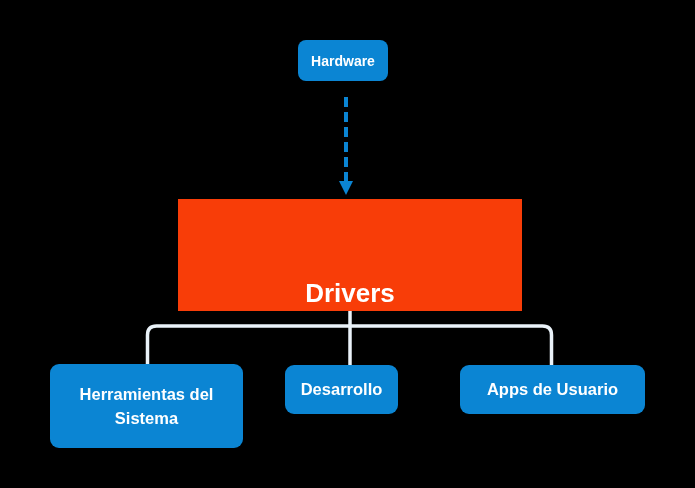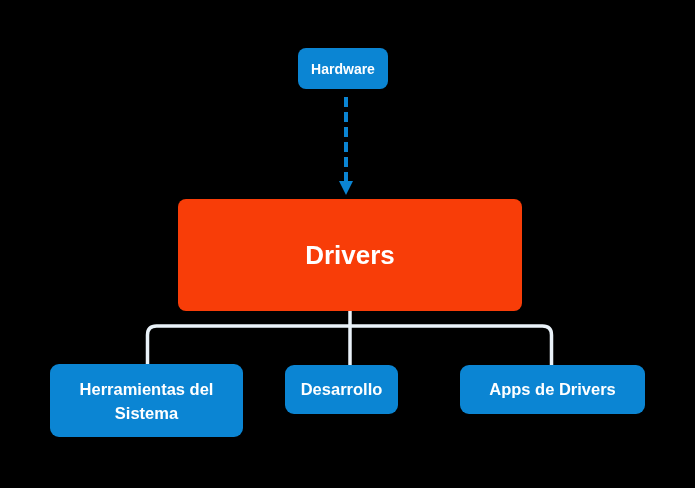--- a/index.html
+++ b/index.html
@@ -48,39 +48,40 @@
     justify-content: center;
     text-align: center;
     color: var(--text);
   }
   .node-blue {
     background: var(--node-blue);
     border-radius: 9px;
     font-weight: bold;
   }
   .node-hardware {
-    left: 298px; top: 48px;
+    left: 298px; top: 40px;
     width: 90px; height: 41px;
     font-size: 14px;
     font-weight: 600;
     border-radius: 8px;
   }
   .node-drivers {
     left: 178px; top: 199px;
     width: 344px; height: 112px;
     background: var(--node-orange);
-    border-radius: 8px;
+    border-radius: 0;
     font-weight: bold;
     font-size: 26px;
     line-height: 36px;
-    flex-direction: column;
+    flex-direction: row;
+    align-items: flex-end;
   }
   .node-herramientas {
     left: 50px; top: 364px;
-    width: 193px; height: 73px;
+    width: 193px; height: 84px;
     font-size: 16.5px;
     line-height: 24px;
     padding: 0 14px;
   }
   .node-desarrollo {
     left: 285px; top: 365px;
     width: 113px; height: 49px;
     font-size: 16.5px;
   }
   .node-apps {
@@ -114,16 +115,16 @@
 
   <div class="node node-blue node-herramientas">
     <span>Herramientas del Sistema</span>
   </div>
 
   <div class="node node-blue node-desarrollo">
     <span>Desarrollo</span>
   </div>
 
   <div class="node node-blue node-apps">
-    <span>Apps de Drivers</span>
+    <span>Apps de Usuario</span>
   </div>
 
 </div>
 
 </body></html>

